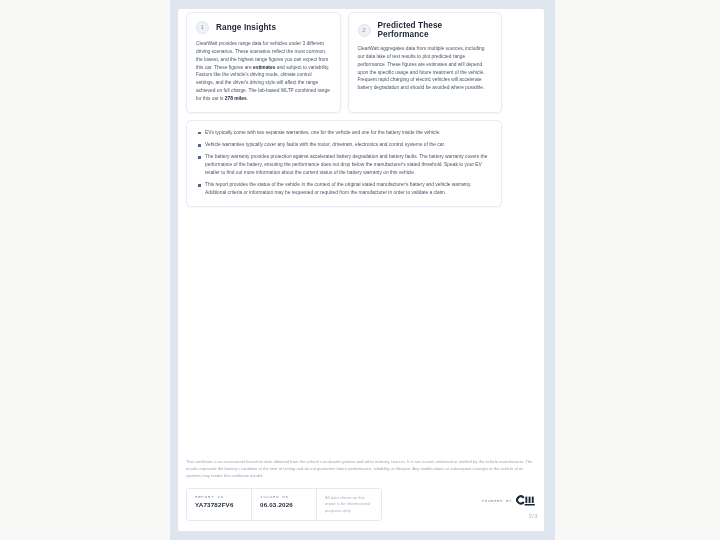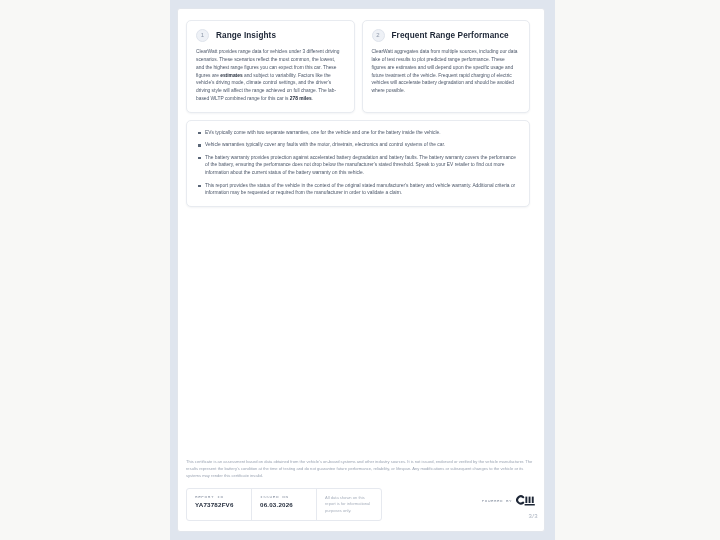--- a/index.html
+++ b/index.html
@@ -35,22 +35,22 @@
     width: 368px; height: 524px;
     background: #ffffff;
     border: 1px solid #e2e6ec;
     border-radius: 3px;
     box-sizing: border-box;
   }
 
   
   #panels {
     position: absolute;
-    left: 8px; top: 11px;
-    width: 344px;
+    left: 8px; top: 3px;
+    width: 316px;
   }
   .panel-row {
     display: flex;
     gap: 7px;
     margin-bottom: 7px;
   }
   .panel {
     background: #ffffff;
     border: 1px solid #e8ebf0;
     border-radius: 5px;
@@ -213,21 +213,21 @@
           <div class="panel-head">
             <div class="badge">1</div>
             <div class="panel-title">Range Insights</div>
           </div>
           <div class="panel-body"><span>ClearWatt provides range data for vehicles under 3 different driving scenarios. These scenarios reflect the most common, the lowest, and the highest range figures you can expect from this car. These figures are </span><b>estimates</b><span> and subject to variability. Factors like the vehicle's driving mode, climate control settings, and the driver's driving style will affect the range achieved on full charge. The lab-based WLTP combined range for this car is </span><b>278 miles</b><span>.</span></div>
         </div>
 
         <div class="panel half">
           <div class="panel-head">
             <div class="badge">2</div>
-            <div class="panel-title">Frequent Range Performance</div>
+            <div class="panel-title">Predicted These Performance</div>
           </div>
           <div class="panel-body">ClearWatt aggregates data from multiple sources, including our data lake of test results to plot predicted range performance. These figures are estimates and will depend upon the specific usage and future treatment of the vehicle. Frequent rapid charging of electric vehicles will accelerate battery degradation and should be avoided where possible.</div>
         </div>
 
       </div>
 
       <div class="panel-row">
 
         <div class="panel full">
           <ul class="bullets">

